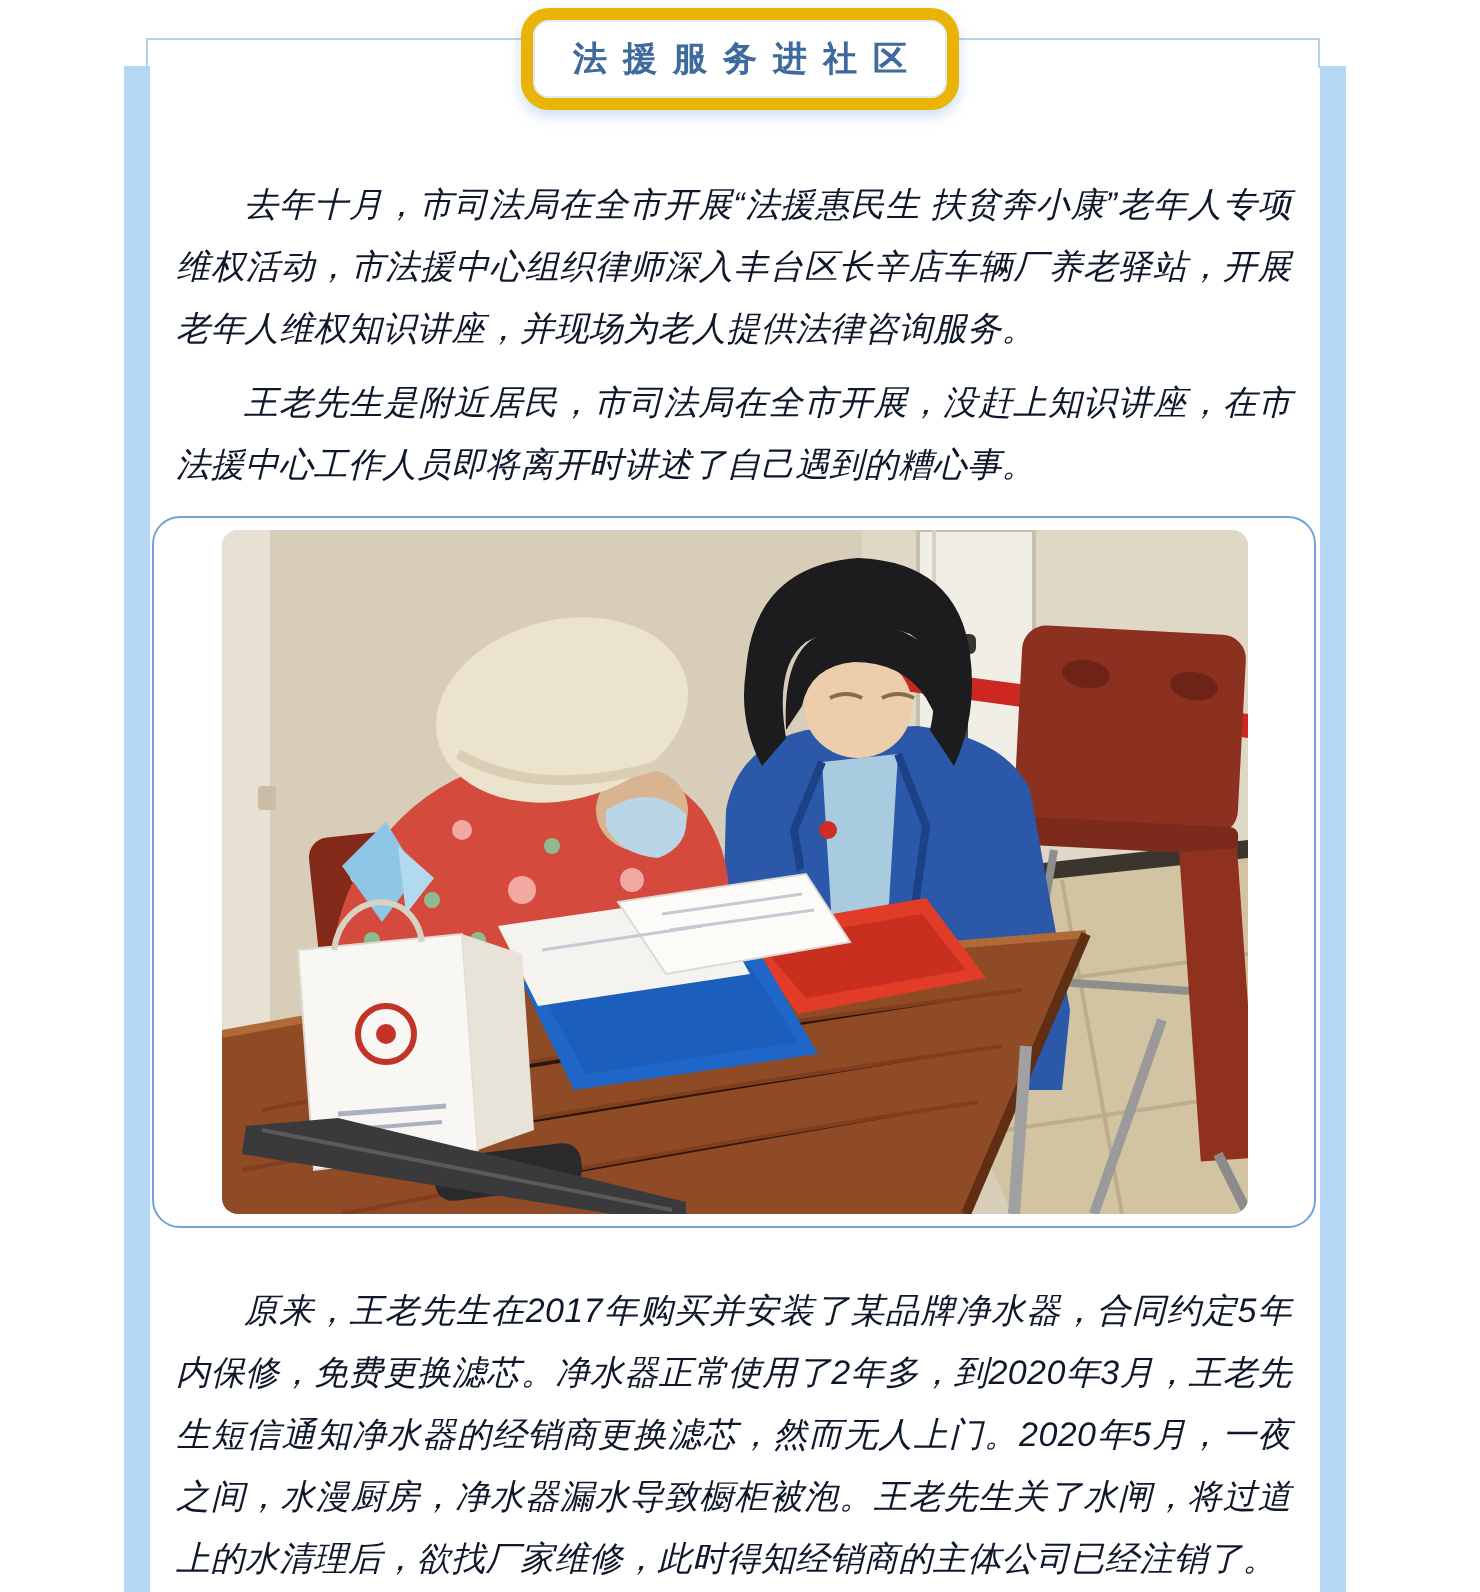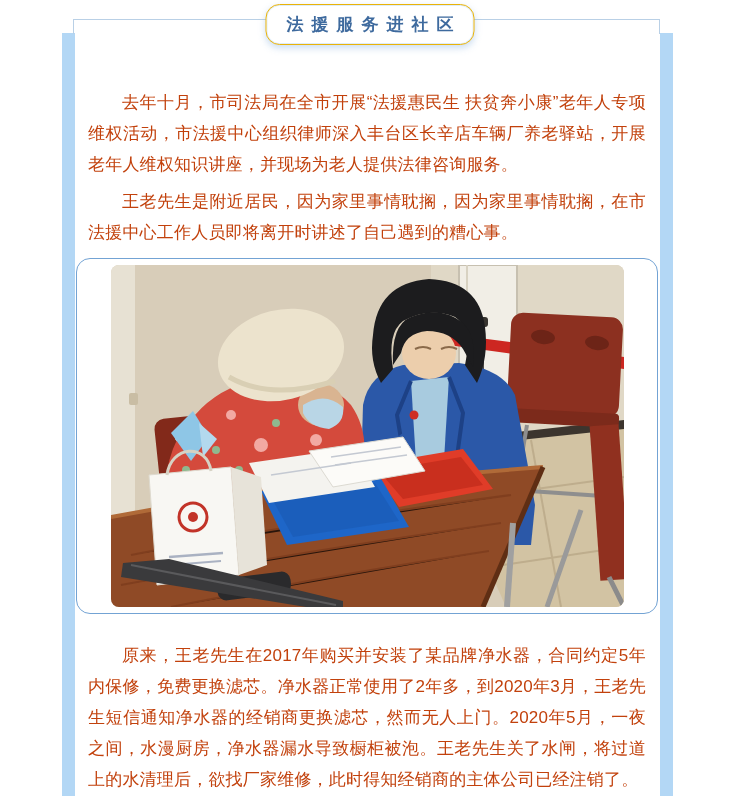--- a/index.html
+++ b/index.html
@@ -18,36 +18,36 @@
     border-top:1px solid #b9d0e6;background:transparent;
   }
   .panel::before,.panel::after{
     content:"";position:absolute;top:0;width:1px;height:14px;background:#b9d0e6;
   }
   .panel::before{left:0;}
   .panel::after{right:0;}
   
   .title-box{
     position:absolute;left:50%;top:4px;transform:translateX(-50%);
-    background:#ffffff;border:1px solid #eab308;border-radius:14px;
+    background:#ffffff;border:6px solid #eab308;border-radius:14px;
     box-shadow:0 3px 7px rgba(140,180,225,.45), inset 0 0 0 1px #ddecf9;
     padding:7px 12px 7px 20px;z-index:3;text-align:center;
   }
   .title-box .t-line{
     font-size:17px;font-weight:bold;color:#3e6a9e;
     letter-spacing:8px;line-height:25px;white-space:nowrap;
   }
   
   .content{
     position:absolute;left:74px;top:20px;width:586px;
     padding-top:61px;box-sizing:border-box;z-index:2;
   }
   .content p{
-    margin:6px 14px;font-size:17px;line-height:31px;color:#c2410c;
-    text-indent:2em;text-align:justify;letter-spacing:0.2px;
+    margin:6px 14px;font-size:17px;line-height:31px;color:#0f172a;
+    text-indent:2em;text-align:justify;letter-spacing:0.2px;font-style:italic;
   }
   figure.photo-frame{
     margin:10px 2px 26px;border:1px solid #73a3d4;border-radius:14px;
     padding:6px 0;background:#ffffff;display:flex;justify-content:center;
   }
   .photo-frame svg{border-radius:8px;display:block;}
 </style>
 </head>
 <body>
 
@@ -57,21 +57,21 @@
   <div class="stripe stripe-right"></div>
 
   <div class="panel"></div>
 
   <div class="title-box">
     <div class="t-line">法援服务进社区</div>
   </div>
 
   <div class="content">
     <p>去年十月，市司法局在全市开展“法援惠民生 扶贫奔小康”老年人专项维权活动，市法援中心组织律师深入丰台区长辛店车辆厂养老驿站，开展老年人维权知识讲座，并现场为老人提供法律咨询服务。</p>
-    <p>王老先生是附近居民，因为家里事情耽搁，因为家里事情耽搁，在市法援中心工作人员即将离开时讲述了自己遇到的糟心事。</p>
+    <p>王老先生是附近居民，市司法局在全市开展，没赶上知识讲座，在市法援中心工作人员即将离开时讲述了自己遇到的糟心事。</p>
 
     <figure class="photo-frame">
       <svg width="513" height="342" viewBox="0 0 513 342" xmlns="http://www.w3.org/2000/svg">
 
         <rect x="0" y="0" width="513" height="342" fill="#d8cdb9"></rect>
         <rect x="0" y="0" width="24" height="270" fill="#e7e1d3"></rect>
         <rect x="320" y="0" width="193" height="190" fill="#e0d8c6"></rect>
         <rect x="18" y="128" width="9" height="12" rx="2" fill="#c9bda4"></rect>
 
         <g>

